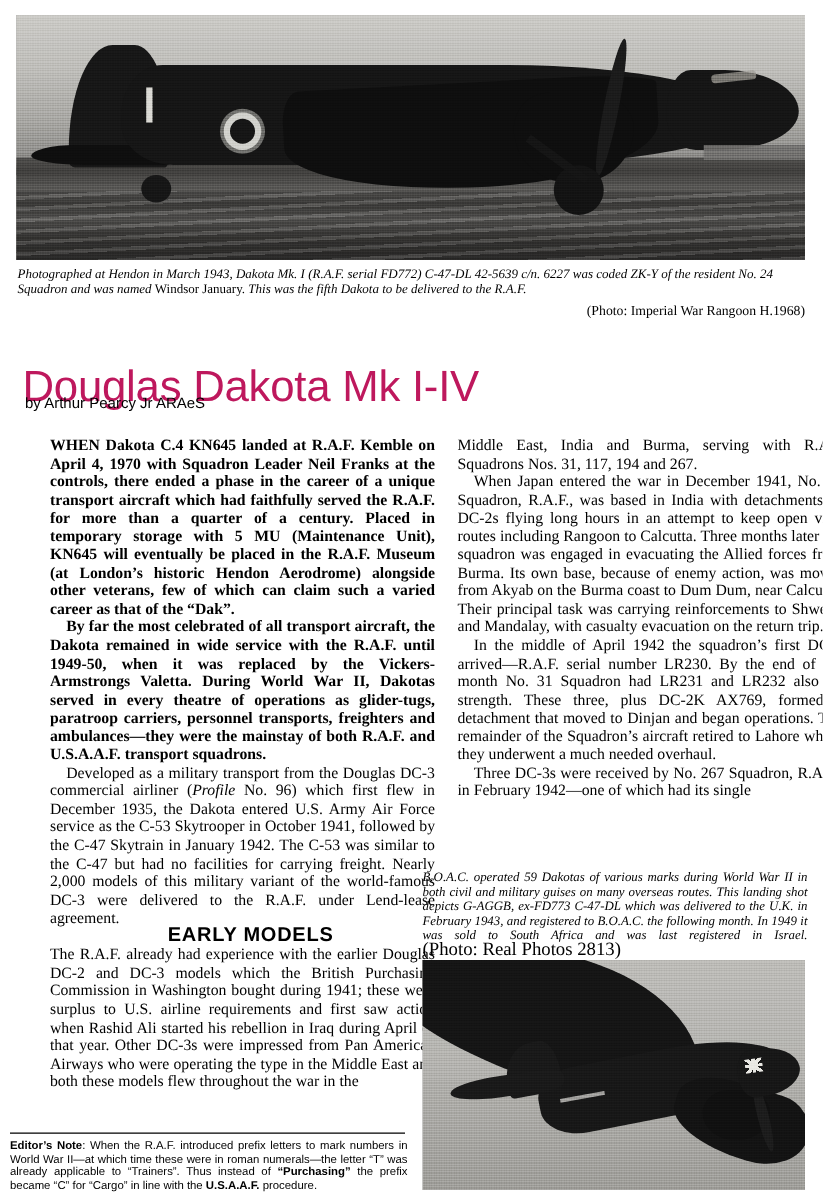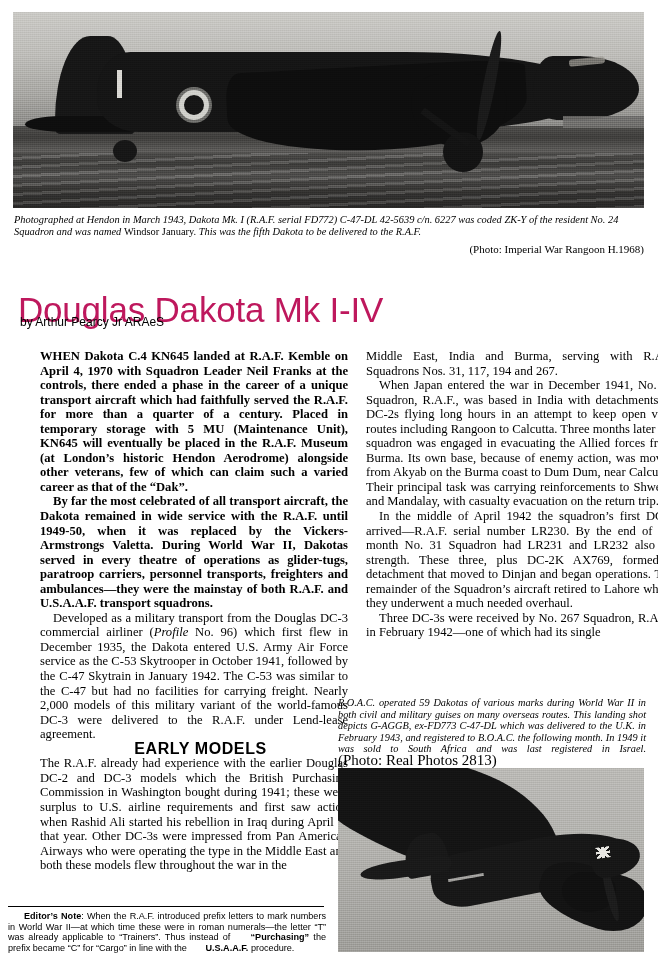--- a/index.html
+++ b/index.html
@@ -188,21 +188,21 @@
   .ednote {
     position:absolute;
     left: 8px;
     top: 911px;
     width: 318px;
     font-family: "Liberation Sans", "DejaVu Sans", sans-serif;
     font-size: 9.1px;
     line-height: 10.6px;
     text-align: justify;
   }
-  .ednote b { font-weight: bold; margin-left: 16px; }
+  .ednote b { font-weight: bold; }
 </style>
 </head>
 <body>
 
 <div class="photo-top">
   <div class="ph-sky"></div>
   <div class="ph-horizon" style="top:118px;"></div>
   <div class="ph-ground"></div>
   <div class="ph-ground2"></div>
 

